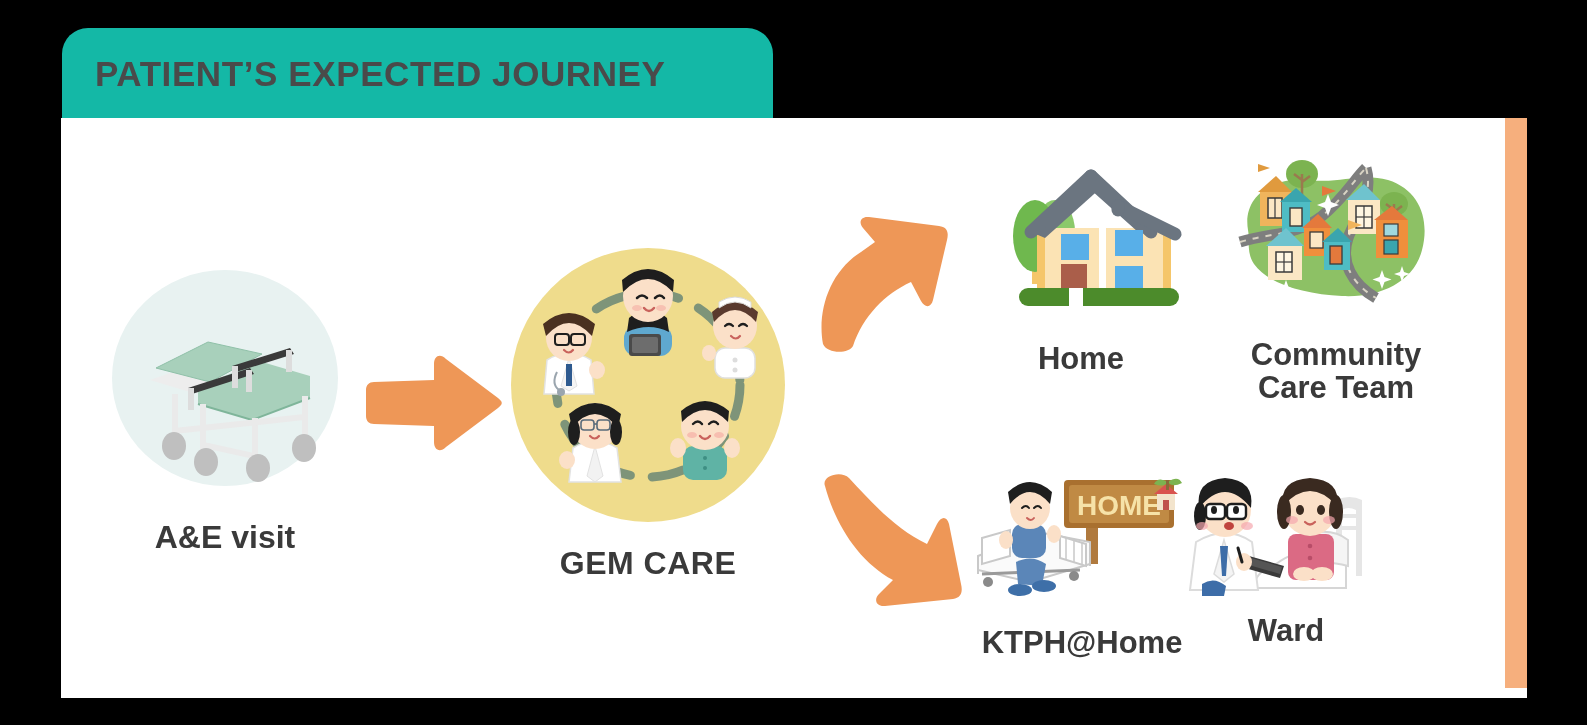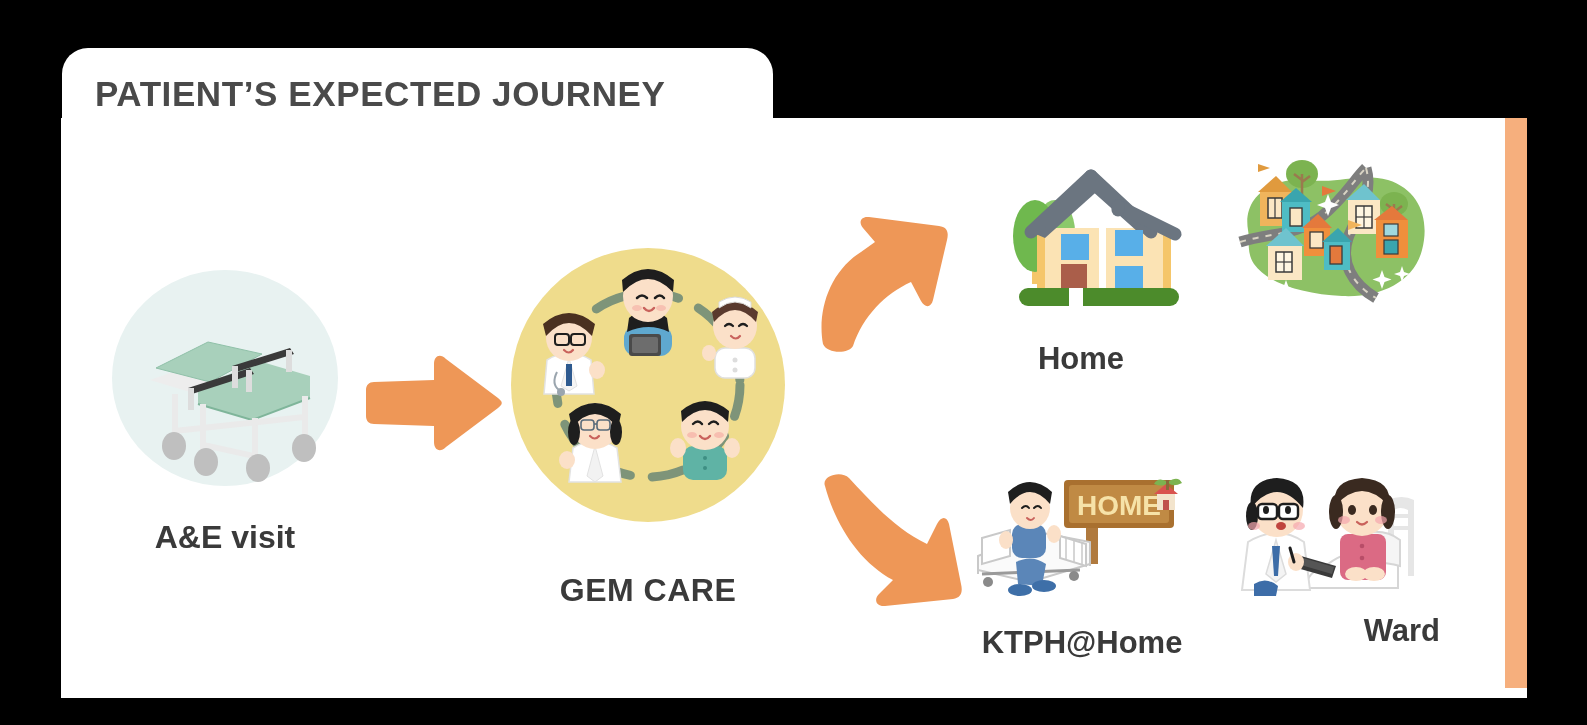--- a/index.html
+++ b/index.html
@@ -11,23 +11,23 @@
   .card{
     position:absolute;left:61px;top:118px;width:1466px;height:580px;
     background:#ffffff;
   }
   .card-accent{
     position:absolute;left:1505px;top:118px;width:22px;height:570px;
     background:#F6AF7D;
   }
   .header-tab{
     position:absolute;left:62px;top:28px;width:711px;height:92px;
-    background:#ffffff;
+    background:#14b8a6;
     border-top-left-radius:26px;border-top-right-radius:26px;
-    display:flex;align-items:center;margin-top:20px;
+    display:flex;align-items:center;
   }
   .header-title{
     margin-left:33px;
     font-size:35px;font-weight:bold;letter-spacing:.6px;
     color:#4A4A4A;
     font-family:"Liberation Sans",sans-serif;
   }
 
   
   .node{position:absolute;display:flex;flex-direction:column;align-items:center;}
@@ -38,41 +38,41 @@
 
   
   #node-ae{left:105px;top:270px;width:240px;}
   .ae-disc{
     width:226px;height:216px;border-radius:50%;
     background:#E8F2F1;position:relative;
   }
   #node-ae .node-label{font-size:32px;margin-top:34px;text-align:center;}
 
   
-  #node-gem{left:508px;top:248px;width:280px;gap:27px;}
+  #node-gem{left:508px;top:248px;width:280px;}
   .gem-disc{
     width:274px;height:274px;border-radius:50%;
     background:#EFDC8C;position:relative;
   }
   #node-gem .node-label{font-size:32px;margin-top:24px;letter-spacing:.5px;}
 
   
   #node-home{left:975px;top:160px;width:212px;}
   #node-home .icon-box{width:212px;height:160px;position:relative;}
   #node-home .node-label{font-size:31px;margin-top:22px;}
 
   #node-cct{left:1230px;top:158px;width:212px;}
   #node-cct .icon-box{width:212px;height:162px;position:relative;}
   #node-cct .node-label{font-size:31px;margin-top:18px;}
 
   #node-ktph{left:968px;top:470px;width:228px;}
   #node-ktph .icon-box{width:228px;height:132px;position:relative;}
   #node-ktph .node-label{font-size:31px;margin-top:24px;}
 
-  #node-ward{left:1236px;top:470px;width:204px;align-items:flex-end;}
+  #node-ward{left:1184px;top:470px;width:204px;}
   #node-ward .icon-box{width:204px;height:132px;position:relative;}
   #node-ward .node-label{font-size:31px;margin-top:12px;}
 
   
   .arrow{position:absolute;}
   #arrow-straight{left:358px;top:348px;width:150px;height:110px;}
   #arrow-up{left:815px;top:212px;width:150px;height:140px;}
   #arrow-down{left:815px;top:462px;width:150px;height:152px;}
 </style>
 </head>
@@ -316,20 +316,24 @@
         <path d="M92 44 L92 28 L106 33 L92 38" fill="#E4793C"></path>
         <path d="M118 78 L118 62 L132 67 L118 72" fill="#F0B45C"></path>
 
         <g fill="#FFFFFF">
           <path d="M98 36 l3 8 l8 3 l-8 3 l-3 8 l-3 -8 l-8 -3 l8 -3 Z"></path>
           <path d="M56 122 l2.5 7 l7 2.5 l-7 2.5 l-2.5 7 l-2.5 -7 l-7 -2.5 l7 -2.5 Z"></path>
           <path d="M152 112 l2.5 7 l7 2.5 l-7 2.5 l-2.5 7 l-2.5 -7 l-7 -2.5 l7 -2.5 Z"></path>
           <path d="M172 108 l2 6 l6 2 l-6 2 l-2 6 l-2 -6 l-6 -2 l6 -2 Z"></path>
         </g>
       </svg>
+    </div>
+    <div class="node-label">
+      <span>Community</span><br>
+      <span>Care Team</span>
     </div>
   </div>
 
   <div class="node" id="node-ktph">
     <div class="icon-box">
       <svg width="228" height="132" viewBox="0 0 228 132">
 
         <rect x="118" y="58" width="12" height="36" fill="#B07A3E"></rect>
         <rect x="96" y="10" width="110" height="48" rx="4" fill="#A9702F"></rect>
         <rect x="101" y="15" width="100" height="38" rx="3" fill="#C08A44"></rect>

